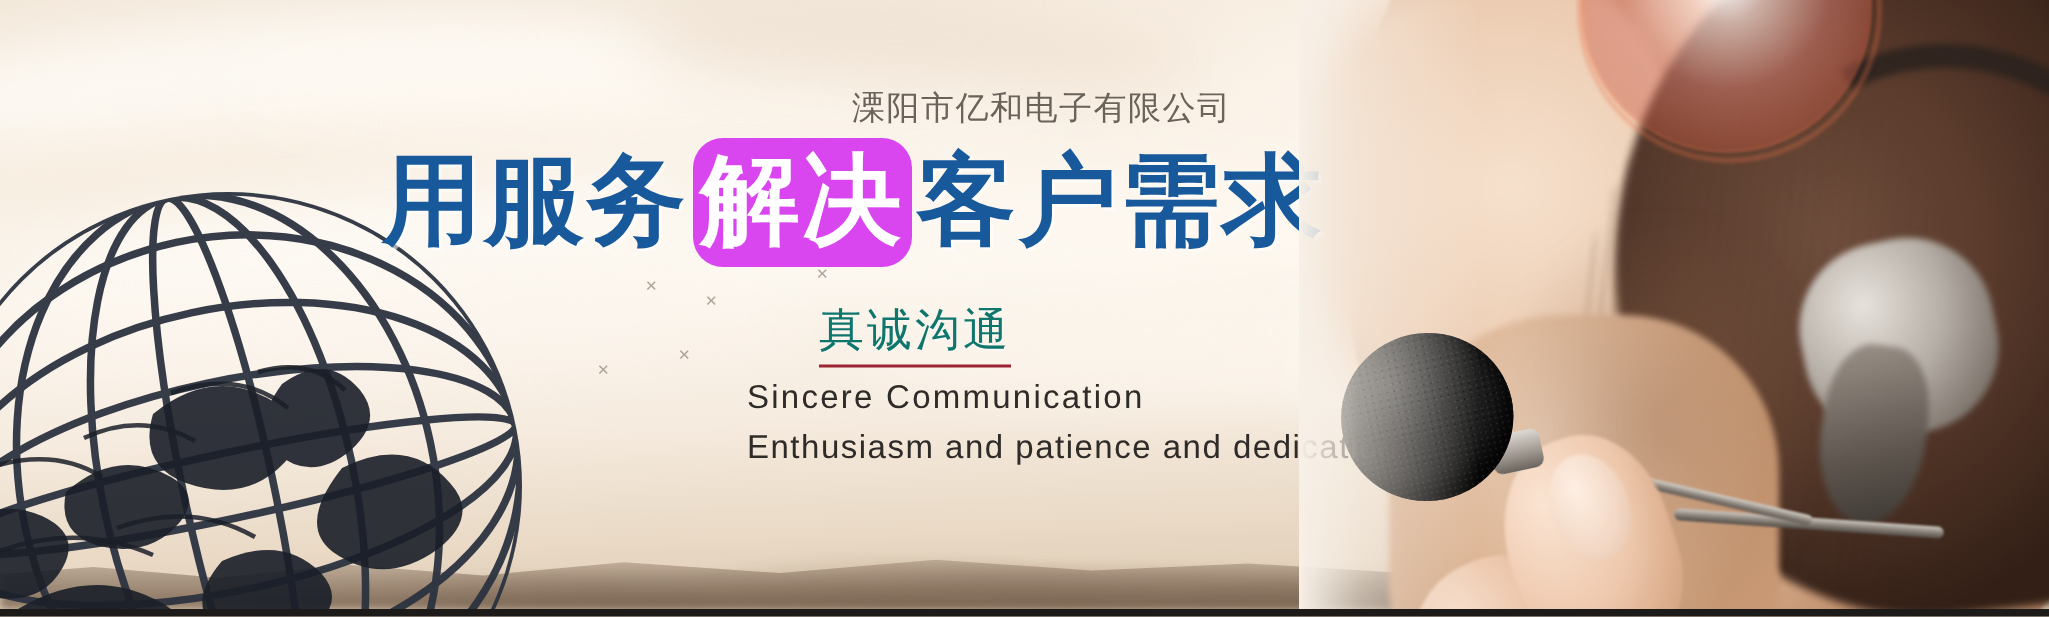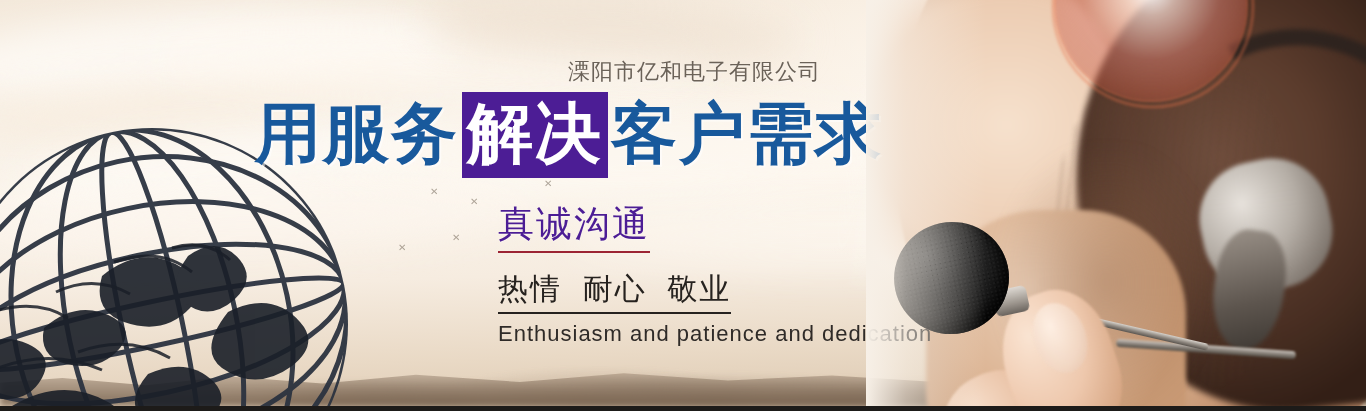--- a/index.html
+++ b/index.html
@@ -242,32 +242,34 @@
   .headline {
     position:absolute; left:255px; top:100px;
     font-size:66px; font-weight:bold;
     letter-spacing:2px;
     color:#18599c;
     white-space:nowrap;
     line-height:1.0;
     text-shadow: 2px 2px 0 rgba(255,255,255,0.55);
   }
   .headline .hl {
-    background:#4c1d95;
+    background:#d946ef;
     color:#ffffff;
     padding:4px 5px 8px 5px;
     margin:0 3px;
     text-shadow:none;
+    border-radius:20px;
   }
   .slogan { position:absolute; left:498px; top:200px; }
   .sl-cn-red {
-    font-size:36px; color:#4c1d95; letter-spacing:2px;
+    font-size:30px; color:#0f766e; letter-spacing:2px;
     border-bottom:2px solid #9c2433;
     display:inline-block; padding-bottom:2px;
     text-shadow: 0 1px 1px rgba(255,255,255,0.4);
+    margin-left: 48px;
   }
   .sl-en {
     margin-top:7px;
     font-size:22px; color:#2f2b28; letter-spacing:1.5px;
     white-space:nowrap;
   }
   .sl-cn-dark {
     margin-top:16px;
     font-size:30px; color:#26221f; letter-spacing:2px;
     border-bottom:2px solid #26221f;
@@ -377,18 +379,18 @@
     <div class="flare-ring"></div>
     <div class="photo-bgfade"></div>
   </div>
 
   <div class="company">溧阳市亿和电子有限公司</div>
 
   <div class="headline"><span>用服务</span><span class="hl">解决</span><span>客户需求</span></div>
 
   <div class="slogan">
     <div><span class="sl-cn-red">真诚沟通</span></div>
-    <div><span class="sl-cn-dark">热情  耐心  敬业</span></div>
+    <div class="sl-en">Sincere Communication</div>
     <div class="sl-en2">Enthusiasm and patience and dedication</div>
   </div>
 
   <div class="bottombar"></div>
 </div>
 
 </body></html>

